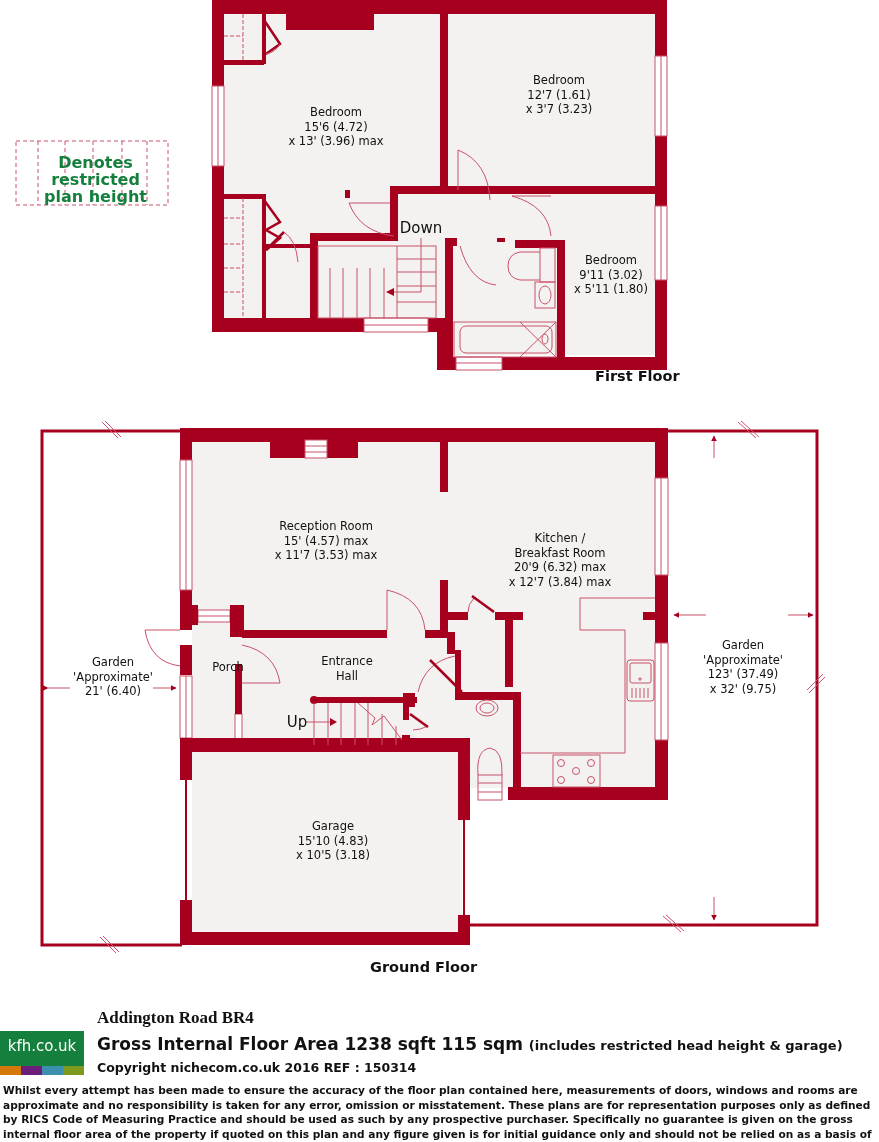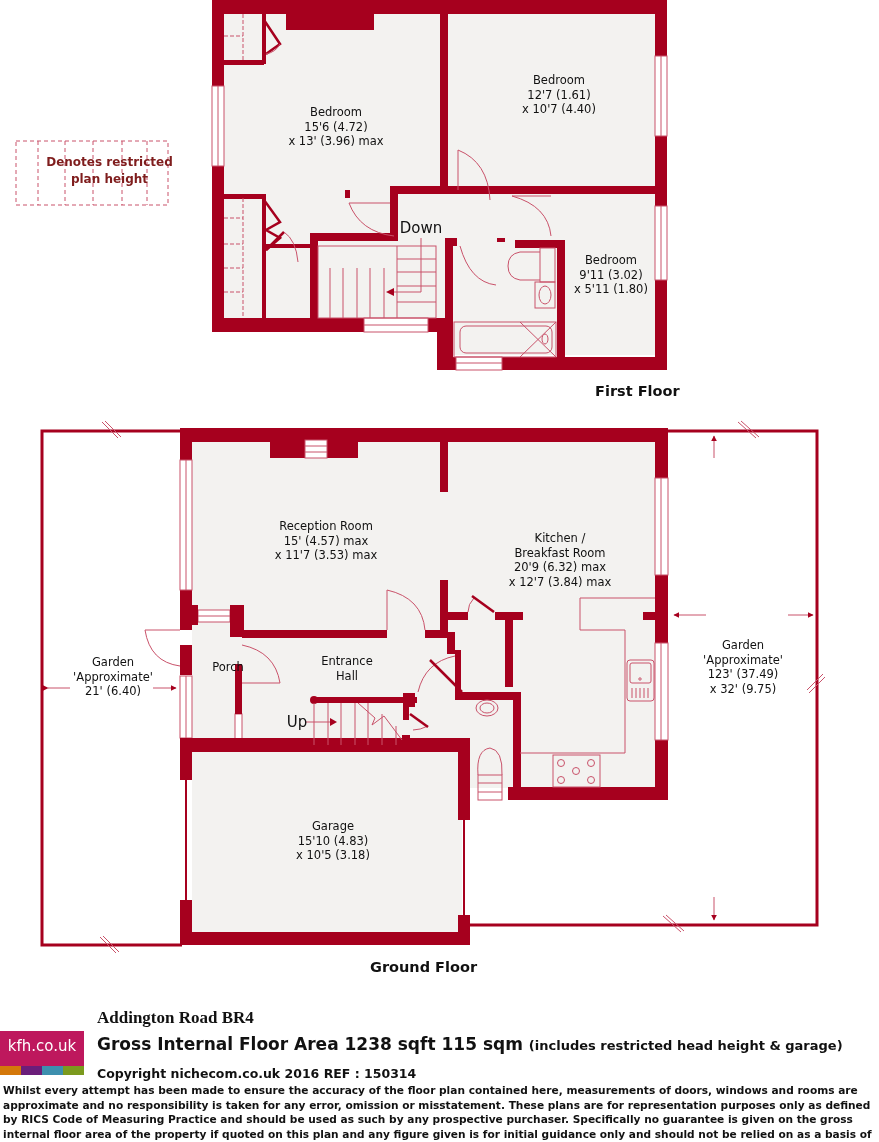--- a/index.html
+++ b/index.html
@@ -2,30 +2,30 @@
 <html><head>
 <meta charset="utf-8">
 <style>
   html, body { margin: 0; padding: 0; background: #ffffff; }
   body { width: 879px; height: 1142px; position: relative; overflow: hidden;
          font-family: "DejaVu Sans", sans-serif; color: #111; }
   svg.plan { position: absolute; left: 0; top: 0; }
   .lbl { position: absolute; text-align: center; font-size: 11.5px; line-height: 14.5px; color: #111; white-space: nowrap; transform: translateX(-50%); }
   .floor-title { position: absolute; font-size: 14.5px; font-weight: bold; color: #111; white-space: nowrap; }
   .legend { position: absolute; left: 15px; top: 140px; width: 153px; height: 65px; }
-  .legend-text { position: absolute; left: 18px; top: 14px; width: 153px; text-align: center; font-size: 12px; font-weight: bold; line-height: 17px; color: #7f1d1d; }
+  .legend-text { position: absolute; left: 4px; top: 14px; width: 153px; text-align: center; font-size: 16px; font-weight: bold; line-height: 17px; color: #15803d; }
   .small { font-size: 15px; }
-  .footer-logo { position: absolute; left: 0; top: 1031px; width: 84px; height: 44px; background: #be185d; }
+  .footer-logo { position: absolute; left: 0; top: 1031px; width: 84px; height: 44px; background: #15803d; }
   .footer-logo-text { position: absolute; left: 0; top: 6px; width: 84px; text-align: center; color: #fff; font-size: 15px; }
   .logo-bars { position: absolute; left: 0; bottom: 0; width: 84px; height: 9px; display: flex; }
   .logo-bars span { flex: 1; height: 9px; }
   .footer-title { position: absolute; left: 97px; top: 1008px; font-size: 17px; font-weight: bold; color: #111; white-space: nowrap; font-family: Liberation Serif, serif; }
   .footer-area { position: absolute; left: 97px; top: 1034px; font-size: 17px; font-weight: bold; color: #111; white-space: nowrap; }
   .footer-area .note { font-size: 13px; font-weight: bold; }
-  .footer-copy { position: absolute; left: 97px; top: 1060px; font-size: 12.5px; font-weight: bold; color: #111; white-space: nowrap; margin-top: 6px; }
+  .footer-copy { position: absolute; left: 97px; top: 1060px; font-size: 12.5px; font-weight: bold; color: #111; white-space: nowrap; }
   .disclaimer { position: absolute; left: 3px; top: 1083px; width: 876px; font-size: 10.6px; line-height: 14.6px; font-weight: bold; color: #111; }
 </style>
 </head>
 <body>
 
 <svg class="plan" width="879" height="1000" viewBox="0 0 879 1000" xmlns="http://www.w3.org/2000/svg">
   <defs>
     <marker id="arr" viewBox="0 0 10 10" refX="9" refY="5" markerWidth="6" markerHeight="6" orient="auto">
       <path d="M0,0 L10,5 L0,10 z" fill="#a6001e"></path>
     </marker>
@@ -316,29 +316,29 @@
 </div>
 
 <div class="lbl" style="left:336px; top:105px;">
   <div>Bedroom</div>
   <div>15'6 (4.72)</div>
   <div>x 13' (3.96) max</div>
 </div>
 <div class="lbl" style="left:559px; top:73px;">
   <div>Bedroom</div>
   <div>12'7 (1.61)</div>
-  <div>x 10'7 (4.40)</div>
+  <div>x 3'7 (3.23)</div>
 </div>
 <div class="lbl" style="left:611px; top:253px;">
   <div>Bedroom</div>
   <div>9'11 (3.02)</div>
   <div>x 5'11 (1.80)</div>
 </div>
 <div class="lbl small" style="left:421px; top:221px;">Down</div>
-<div class="floor-title" style="left:595px; top:383px;">First Floor</div>
+<div class="floor-title" style="left:595px; top:368px;">First Floor</div>
 
 <div class="lbl" style="left:326px; top:508px;margin-top:11px;">
   <div>Reception Room</div>
   <div>15' (4.57) max</div>
   <div>x 11'7 (3.53) max</div>
 </div>
 <div class="lbl" style="left:560px; top:531px;">
   <div>Kitchen /</div>
   <div>Breakfast Room</div>
   <div>20'9 (6.32) max</div>

